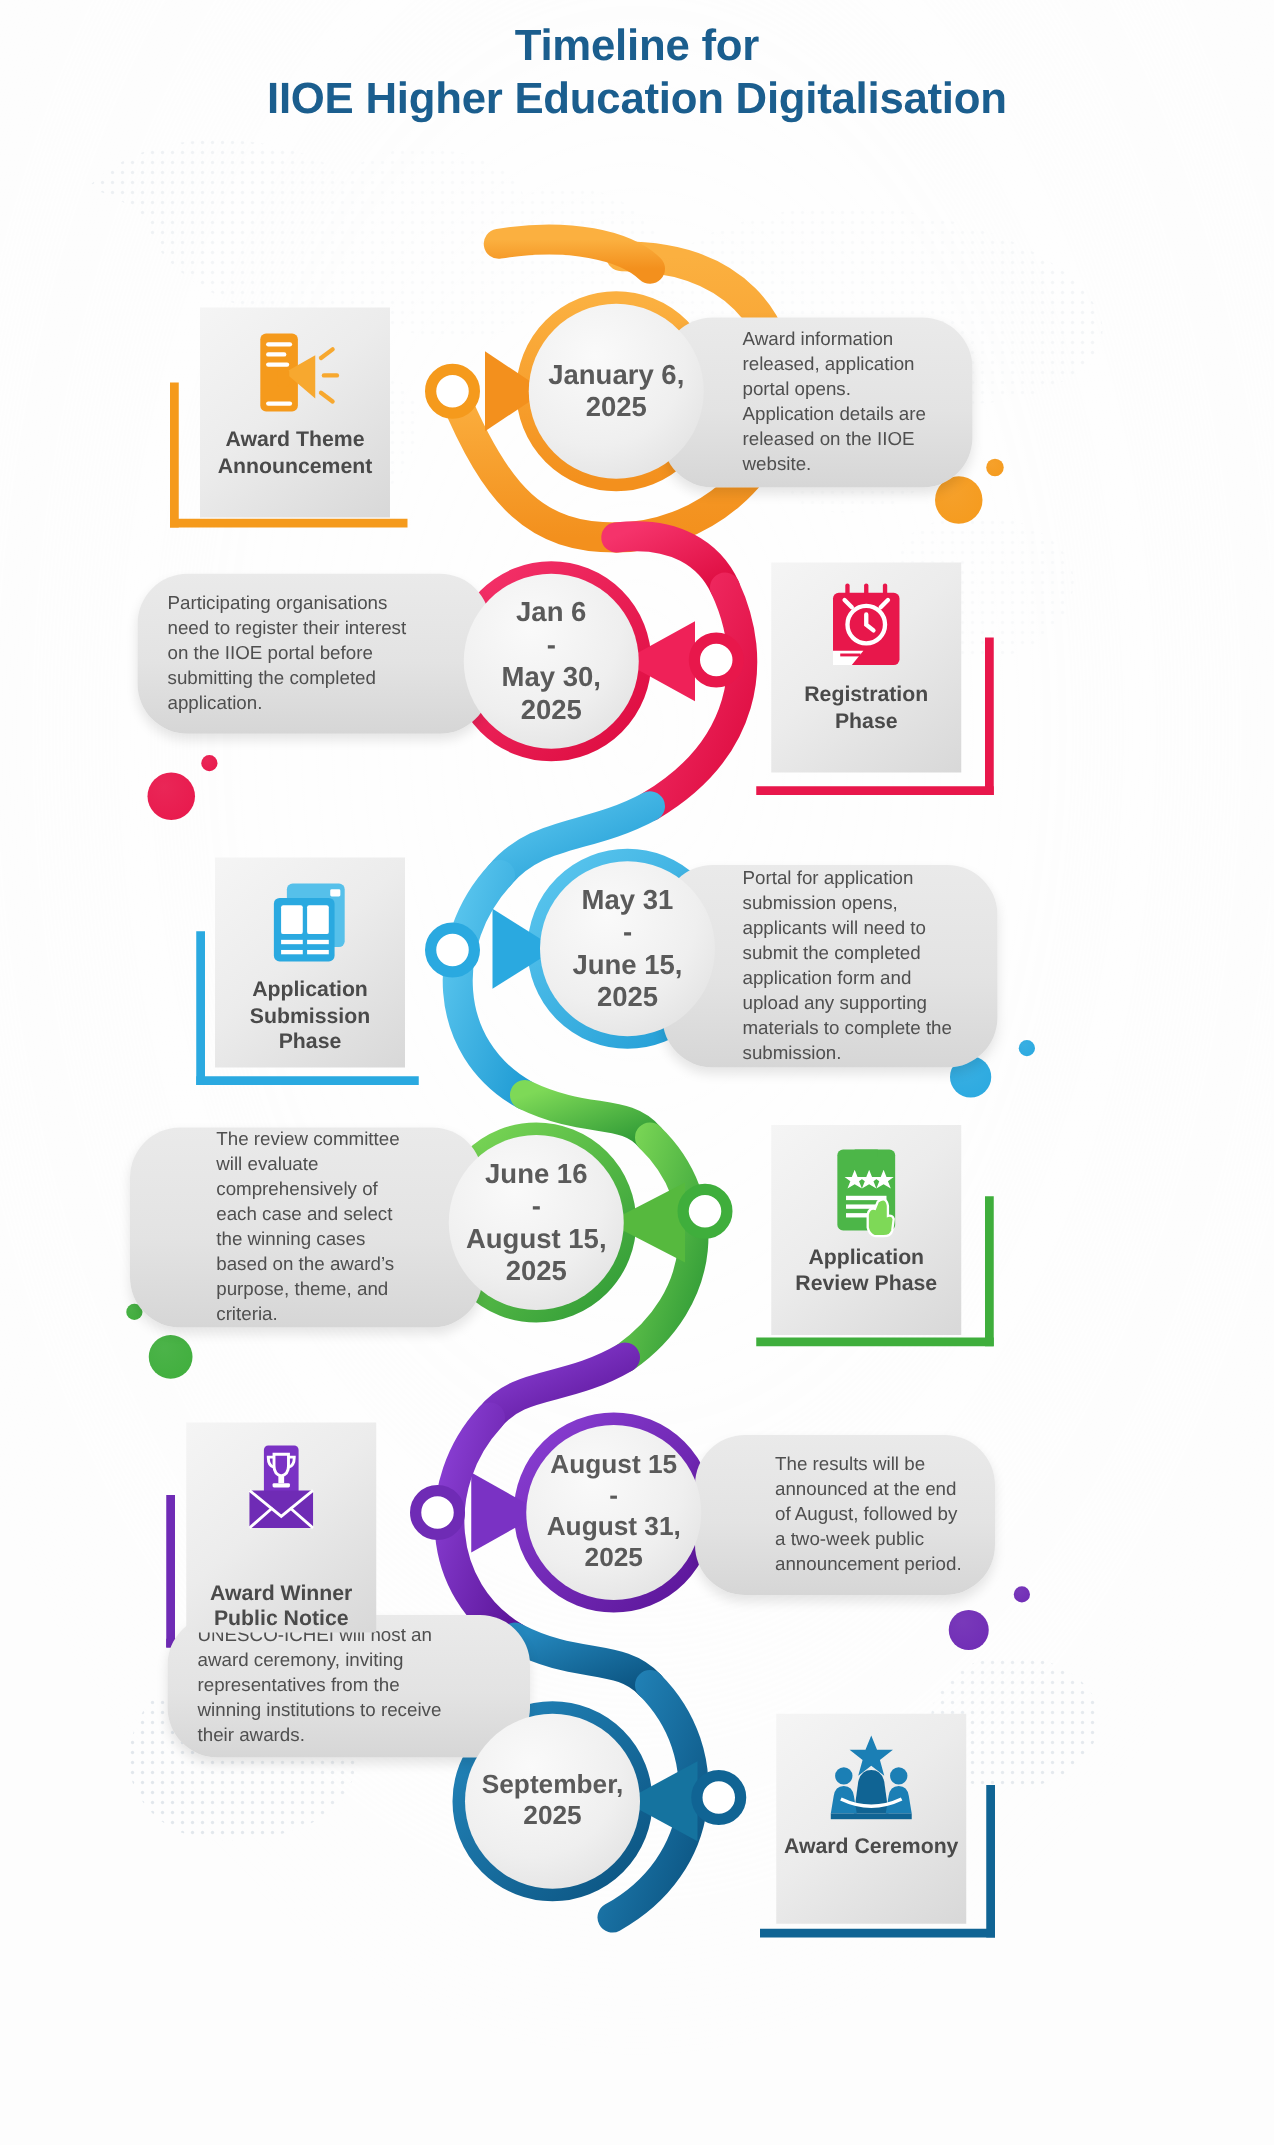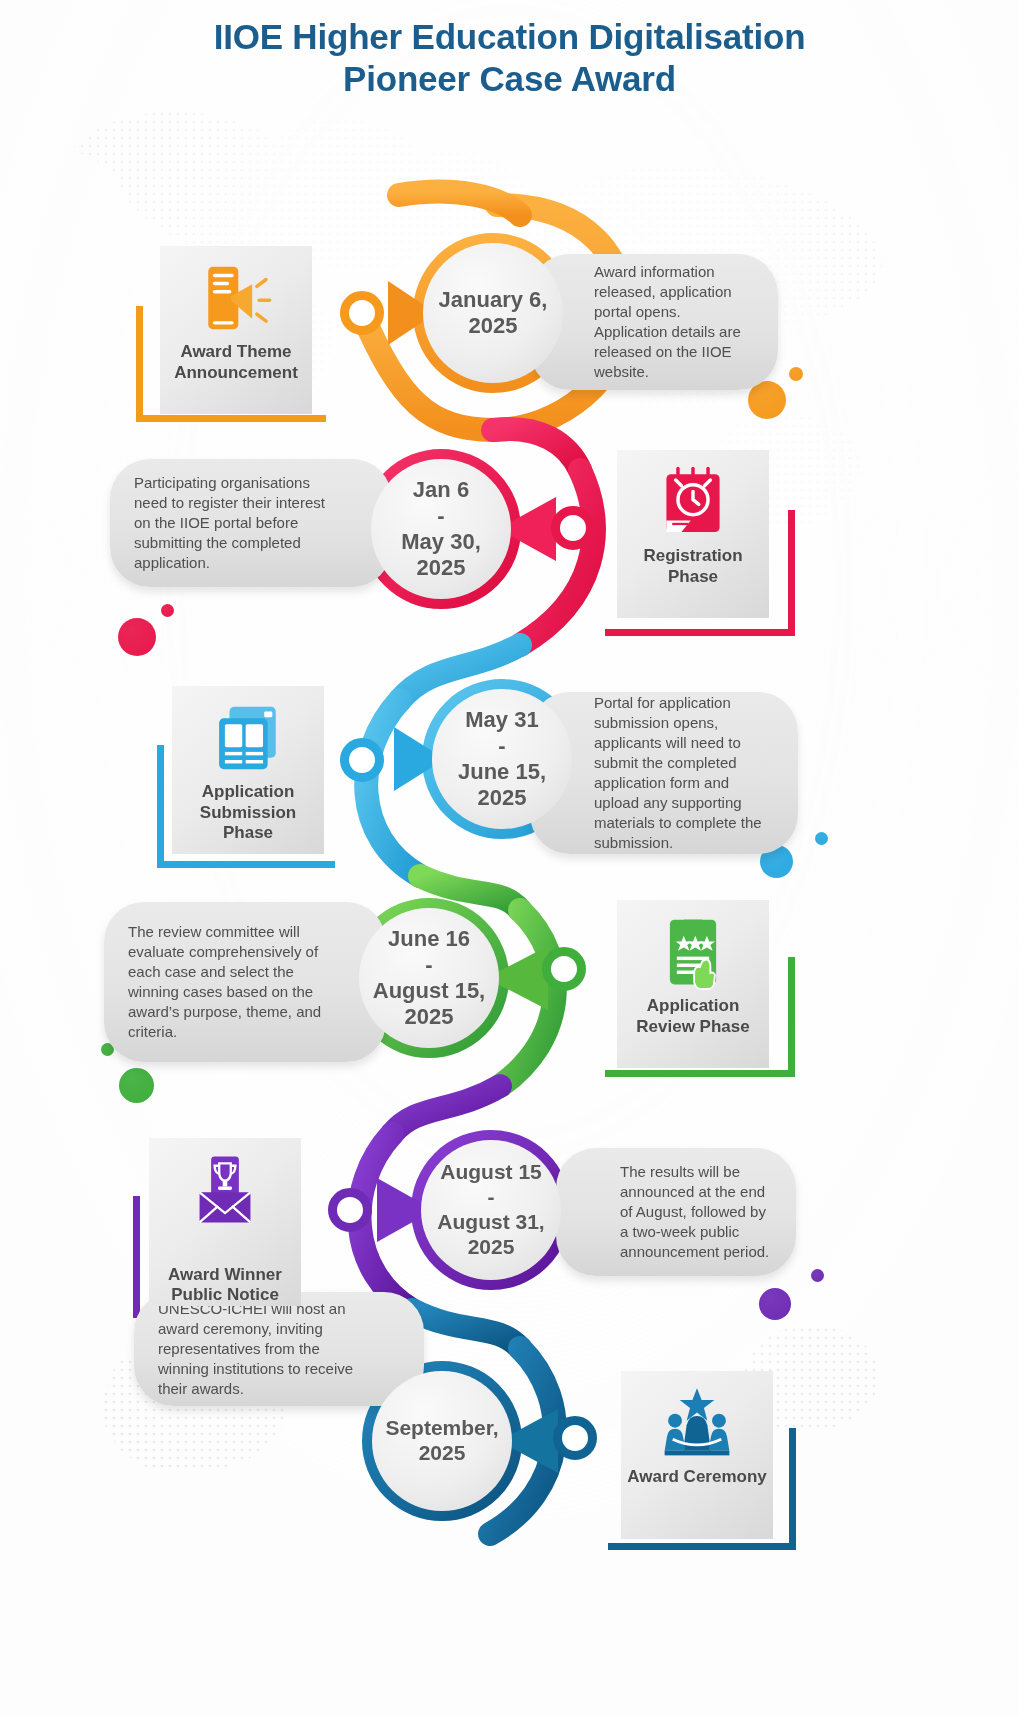--- a/index.html
+++ b/index.html
@@ -96,21 +96,21 @@
   #corner3{ left:157px; top:745px; width:178px; height:123px;
             border-left:7px solid #2aa9e0; border-bottom:7px solid #2aa9e0; }
   #pill3{ left:530px; top:692px; width:268px; height:162px; }
   #date3{ left:432px; top:689px; width:140px; height:140px; font-size:22px; }
   #ring3{ left:340px; top:738px; width:44px; height:44px; border:9px solid #2aa9e0; }
 
   
   #card4{ left:617px; top:900px; }
   #corner4{ left:605px; top:957px; width:190px; height:120px;
             border-right:7px solid #3fae3c; border-bottom:7px solid #3fae3c;}
-  #pill4{ left:104px; top:902px; width:282px; height:160px; }
+  #pill4{ left:104px; top:902px; width:282px; height:160px;padding-left:45px; }
   #date4{ left:359px; top:908px; width:140px; height:140px; font-size:22px; }
   #ring4{ left:542px; top:947px; width:44px; height:44px; border:9px solid #3fae3c; }
 
   
   #card5{ left:149px; top:1138px;justify-content:space-between; }
   #corner5{ left:133px; top:1196px; width:180px; height:122px;
             border-left:7px solid #6f2bb5; border-bottom:7px solid #6f2bb5; }
   #pill5{ left:556px; top:1148px; width:240px; height:128px; }
   #date5{ left:421px; top:1140px; width:140px; height:140px; font-size:21px; }
   #ring5{ left:328px; top:1188px; width:44px; height:44px; border:9px solid #6f2bb5; }
@@ -151,22 +151,22 @@
       </g>
     </mask>
   </defs>
   <g mask="url(#landmask)">
     <rect width="1019" height="1716" fill="url(#dotgrid)"></rect>
   </g>
   <rect width="1019" height="1716" fill="url(#fadeCenter)"></rect>
 </svg>
 
 <div class="title-block">
+  <span class="tl tl1" style="color: rgb(27, 94, 142);">Timeline for</span>
   <span class="tl tl2" style="color: rgb(27, 94, 142);">IIOE Higher Education Digitalisation</span>
-  <span class="tl tl3" style="color: rgb(27, 94, 142);">Pioneer Case Award</span>
 </div>
 
 <div id="dots-layer">
     <span class="dot" style="left: 748px; top: 381px; width: 38px; height: 38px; opacity: 1; background: radial-gradient(circle at 35% 30%, rgba(245, 154, 28, 0.933), rgb(245, 154, 28));"></span>
     <span class="dot" style="left: 789px; top: 367px; width: 14px; height: 14px; opacity: 1; background: radial-gradient(circle at 35% 30%, rgba(245, 154, 28, 0.933), rgb(245, 154, 28));"></span>
     <span class="dot" style="left: 118px; top: 618px; width: 38px; height: 38px; opacity: 1; background: radial-gradient(circle at 35% 30%, rgba(232, 23, 75, 0.933), rgb(232, 23, 75));"></span>
     <span class="dot" style="left: 161px; top: 604px; width: 13px; height: 13px; opacity: 1; background: radial-gradient(circle at 35% 30%, rgba(232, 23, 75, 0.933), rgb(232, 23, 75));"></span>
     <span class="dot" style="left: 760px; top: 845px; width: 33px; height: 33px; opacity: 1; background: radial-gradient(circle at 35% 30%, rgba(42, 169, 224, 0.933), rgb(42, 169, 224));"></span>
     <span class="dot" style="left: 815px; top: 832px; width: 13px; height: 13px; opacity: 1; background: radial-gradient(circle at 35% 30%, rgba(42, 169, 224, 0.933), rgb(42, 169, 224));"></span>
     <span class="dot" style="left: 119px; top: 1068px; width: 35px; height: 35px; opacity: 1; background: radial-gradient(circle at 35% 30%, rgba(63, 174, 60, 0.933), rgb(63, 174, 60));"></span>

